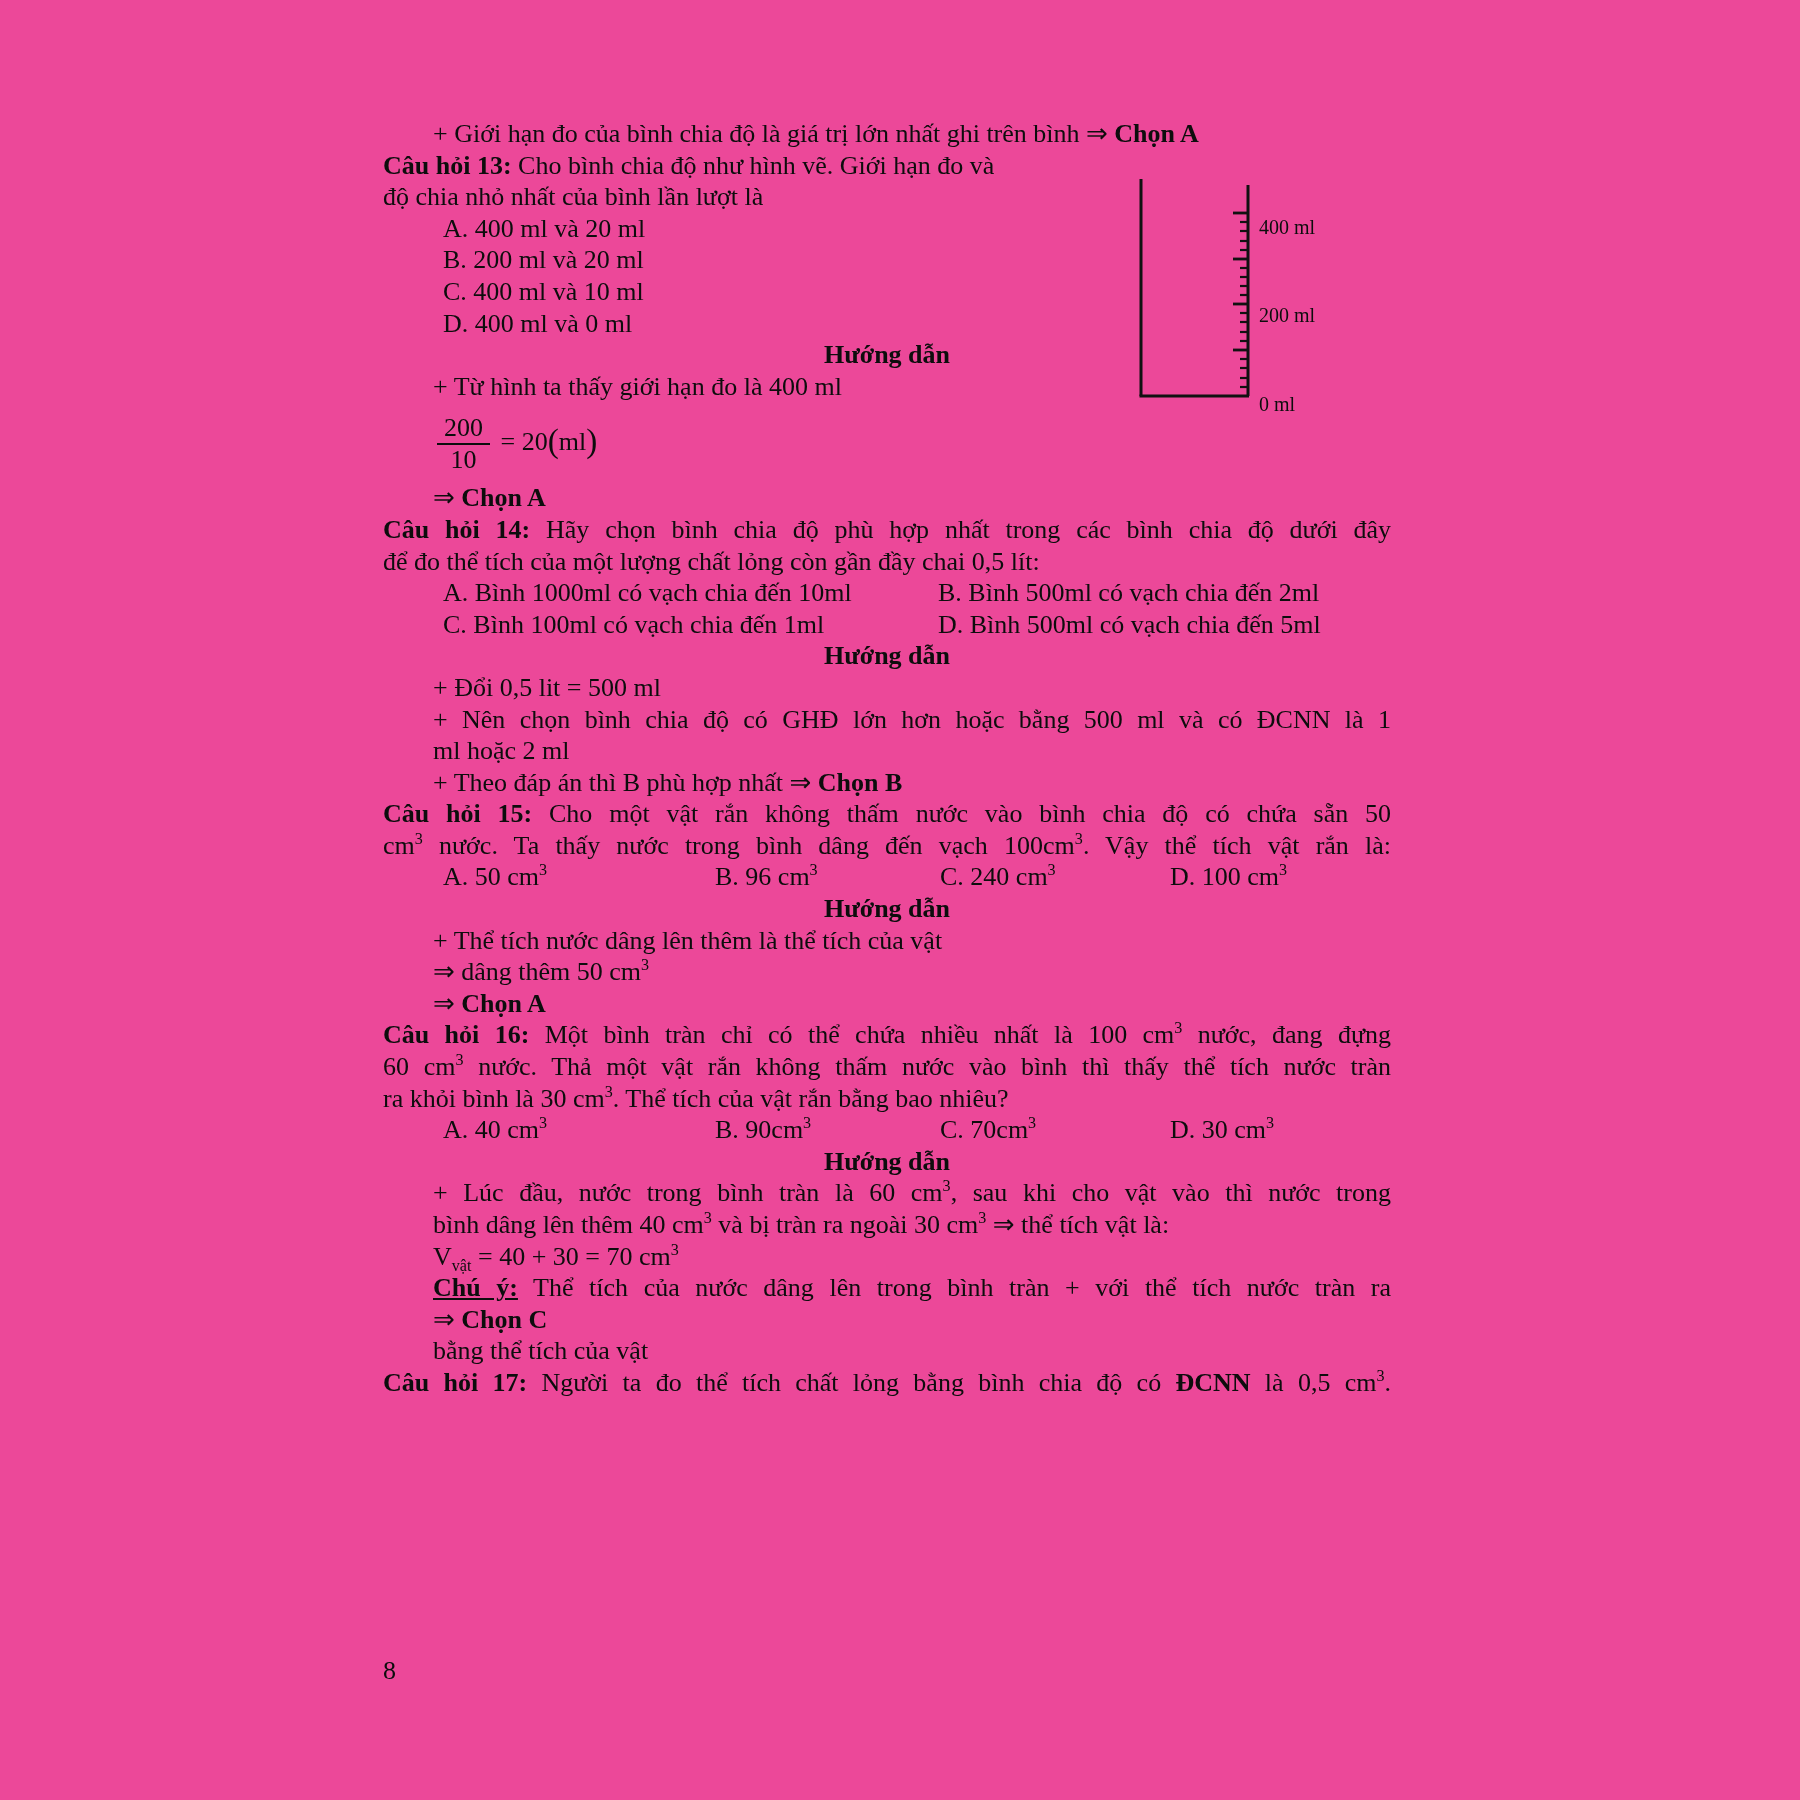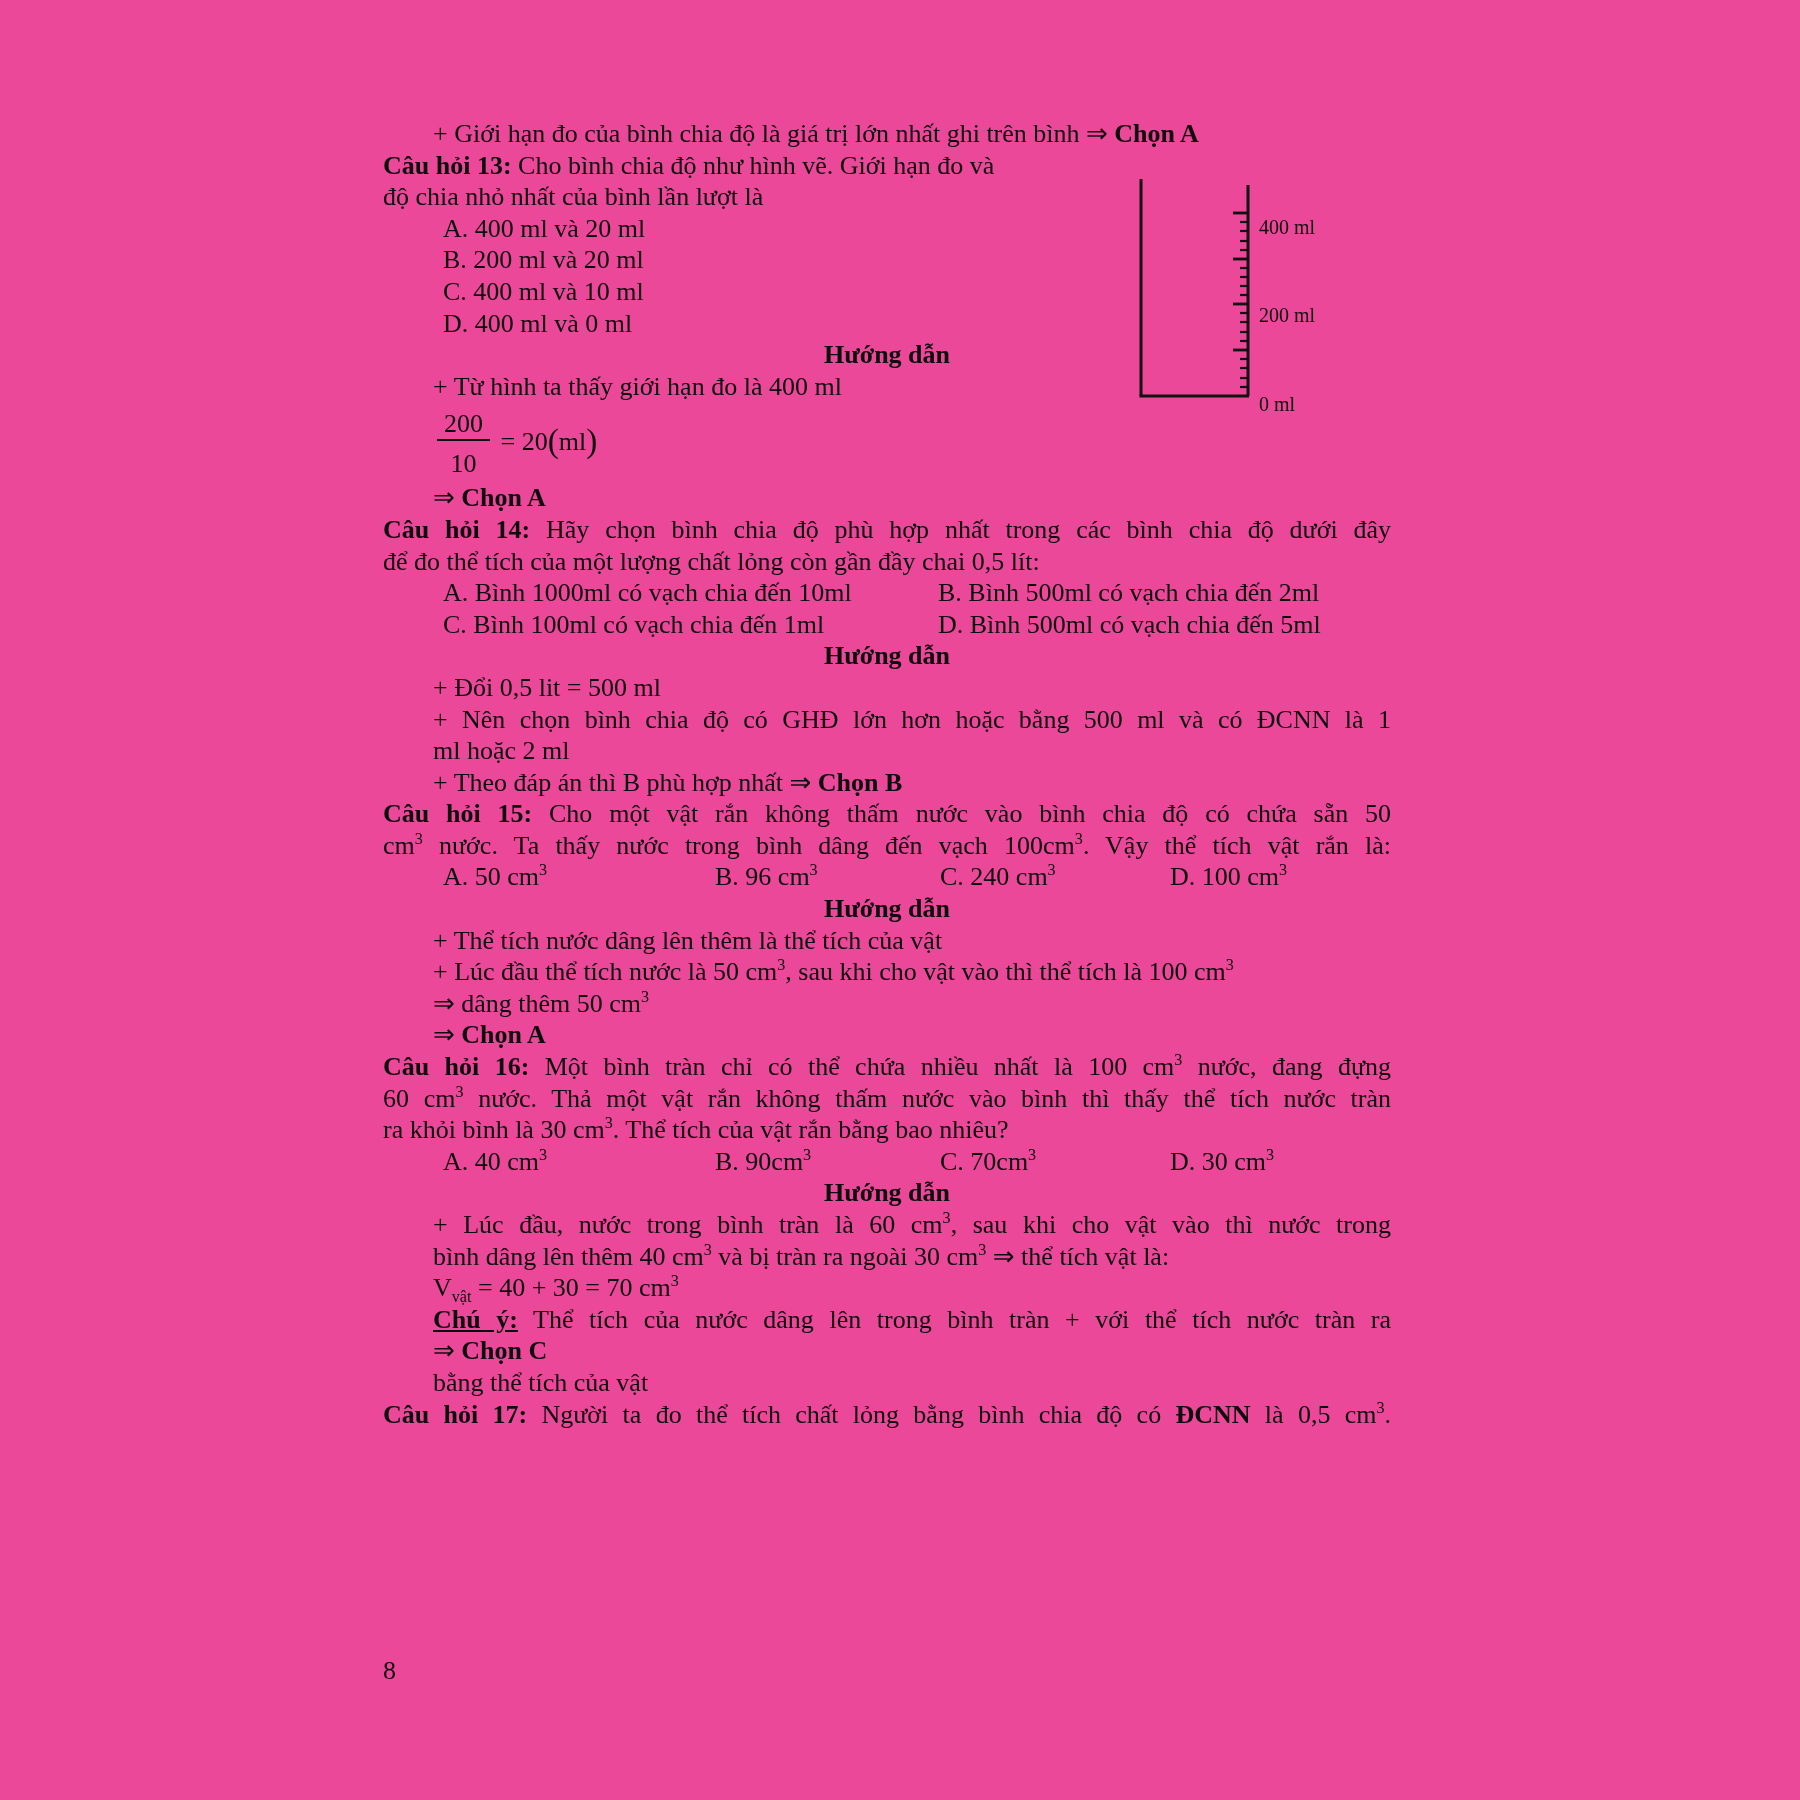--- a/index.html
+++ b/index.html
@@ -30,21 +30,21 @@
   .subs{font-size:0.62em;vertical-align:sub;line-height:0;}
   .bigp{font-size:1.28em;line-height:0;vertical-align:-0.06em;}
   .frac{
     display:inline-block;
     text-align:center;
     vertical-align:middle;
     line-height:1.08;
     margin:0 4px;
   }
   .frac .num{display:block;border-bottom:2.5px solid #0d0d0d;padding:0 7px 1px 7px;}
-  .frac .den{display:block;padding-top:9px;}
+  .frac .den{display:block;padding-top:1px;}
   .cols{position:relative;white-space:nowrap;}
   .cols .col{position:absolute;top:0;white-space:nowrap;text-align:right;}
   .figure{
     position:absolute;left:1137px;top:172px;
     width:270px;height:245px;
   }
   .figure svg{position:absolute;left:0;top:0;}
   .fig-label{
     position:absolute;left:122px;
     font-size:20px;line-height:26px;
@@ -93,21 +93,20 @@
       <div class="line just"><span class="bold">Câu hỏi 15: </span><span class="seg">Cho một vật rắn không thấm nước vào bình chia độ có chứa sẵn 50</span></div>
       <div class="line just"><span class="seg">cm</span><span class="sup3">3</span><span class="seg"> nước. Ta thấy nước trong bình dâng đến vạch 100cm</span><span class="sup3">3</span><span class="seg">. Vậy thể tích vật rắn là:</span></div>
       <div class="line cols">
         <span class="col" style="left: 60px;"><span class="seg">A. 50 cm</span><span class="sup3">3</span></span>
         <span class="col" style="left: 332px;"><span class="seg">B. 96 cm</span><span class="sup3">3</span></span>
         <span class="col" style="left: 557px;"><span class="seg">C. 240 cm</span><span class="sup3">3</span></span>
         <span class="col" style="left: 787px;"><span class="seg">D. 100 cm</span><span class="sup3">3</span></span>
       </div>
       <div class="line center"><span class="seg">Hướng dẫn</span></div>
       <div class="line ind1"><span class="seg">+ Thể tích nước dâng lên thêm là thể tích của vật</span></div>
-      <div class="line ind1"><span class="seg">+ Lúc đầu thể tích nước là 50 cm</span><span class="sup3">3</span><span class="seg">, sau khi cho vật vào thì thể tích là 100 cm</span><span class="sup3">3</span></div>
       <div class="line ind1"><span class="seg">⇒ dâng thêm 50 cm</span><span class="sup3">3</span></div>
       <div class="line ind1"><span class="seg">⇒ </span><span class="bold">Chọn A</span></div>
       <div class="line just"><span class="bold">Câu hỏi 16: </span><span class="seg">Một bình tràn chỉ có thể chứa nhiều nhất là 100 cm</span><span class="sup3">3</span><span class="seg"> nước, đang đựng</span></div>
       <div class="line just"><span class="seg">60 cm</span><span class="sup3">3</span><span class="seg"> nước. Thả một vật rắn không thấm nước vào bình thì thấy thể tích nước tràn</span></div>
       <div class="line"><span class="seg">ra khỏi bình là 30 cm</span><span class="sup3">3</span><span class="seg">. Thể tích của vật rắn bằng bao nhiêu?</span></div>
       <div class="line cols">
         <span class="col" style="left: 60px;"><span class="seg">A. 40 cm</span><span class="sup3">3</span></span>
         <span class="col" style="left: 332px;"><span class="seg">B. 90cm</span><span class="sup3">3</span></span>
         <span class="col" style="left: 557px;"><span class="seg">C.  70cm</span><span class="sup3">3</span></span>
         <span class="col" style="left: 787px;"><span class="seg">D. 30 cm</span><span class="sup3">3</span></span>

